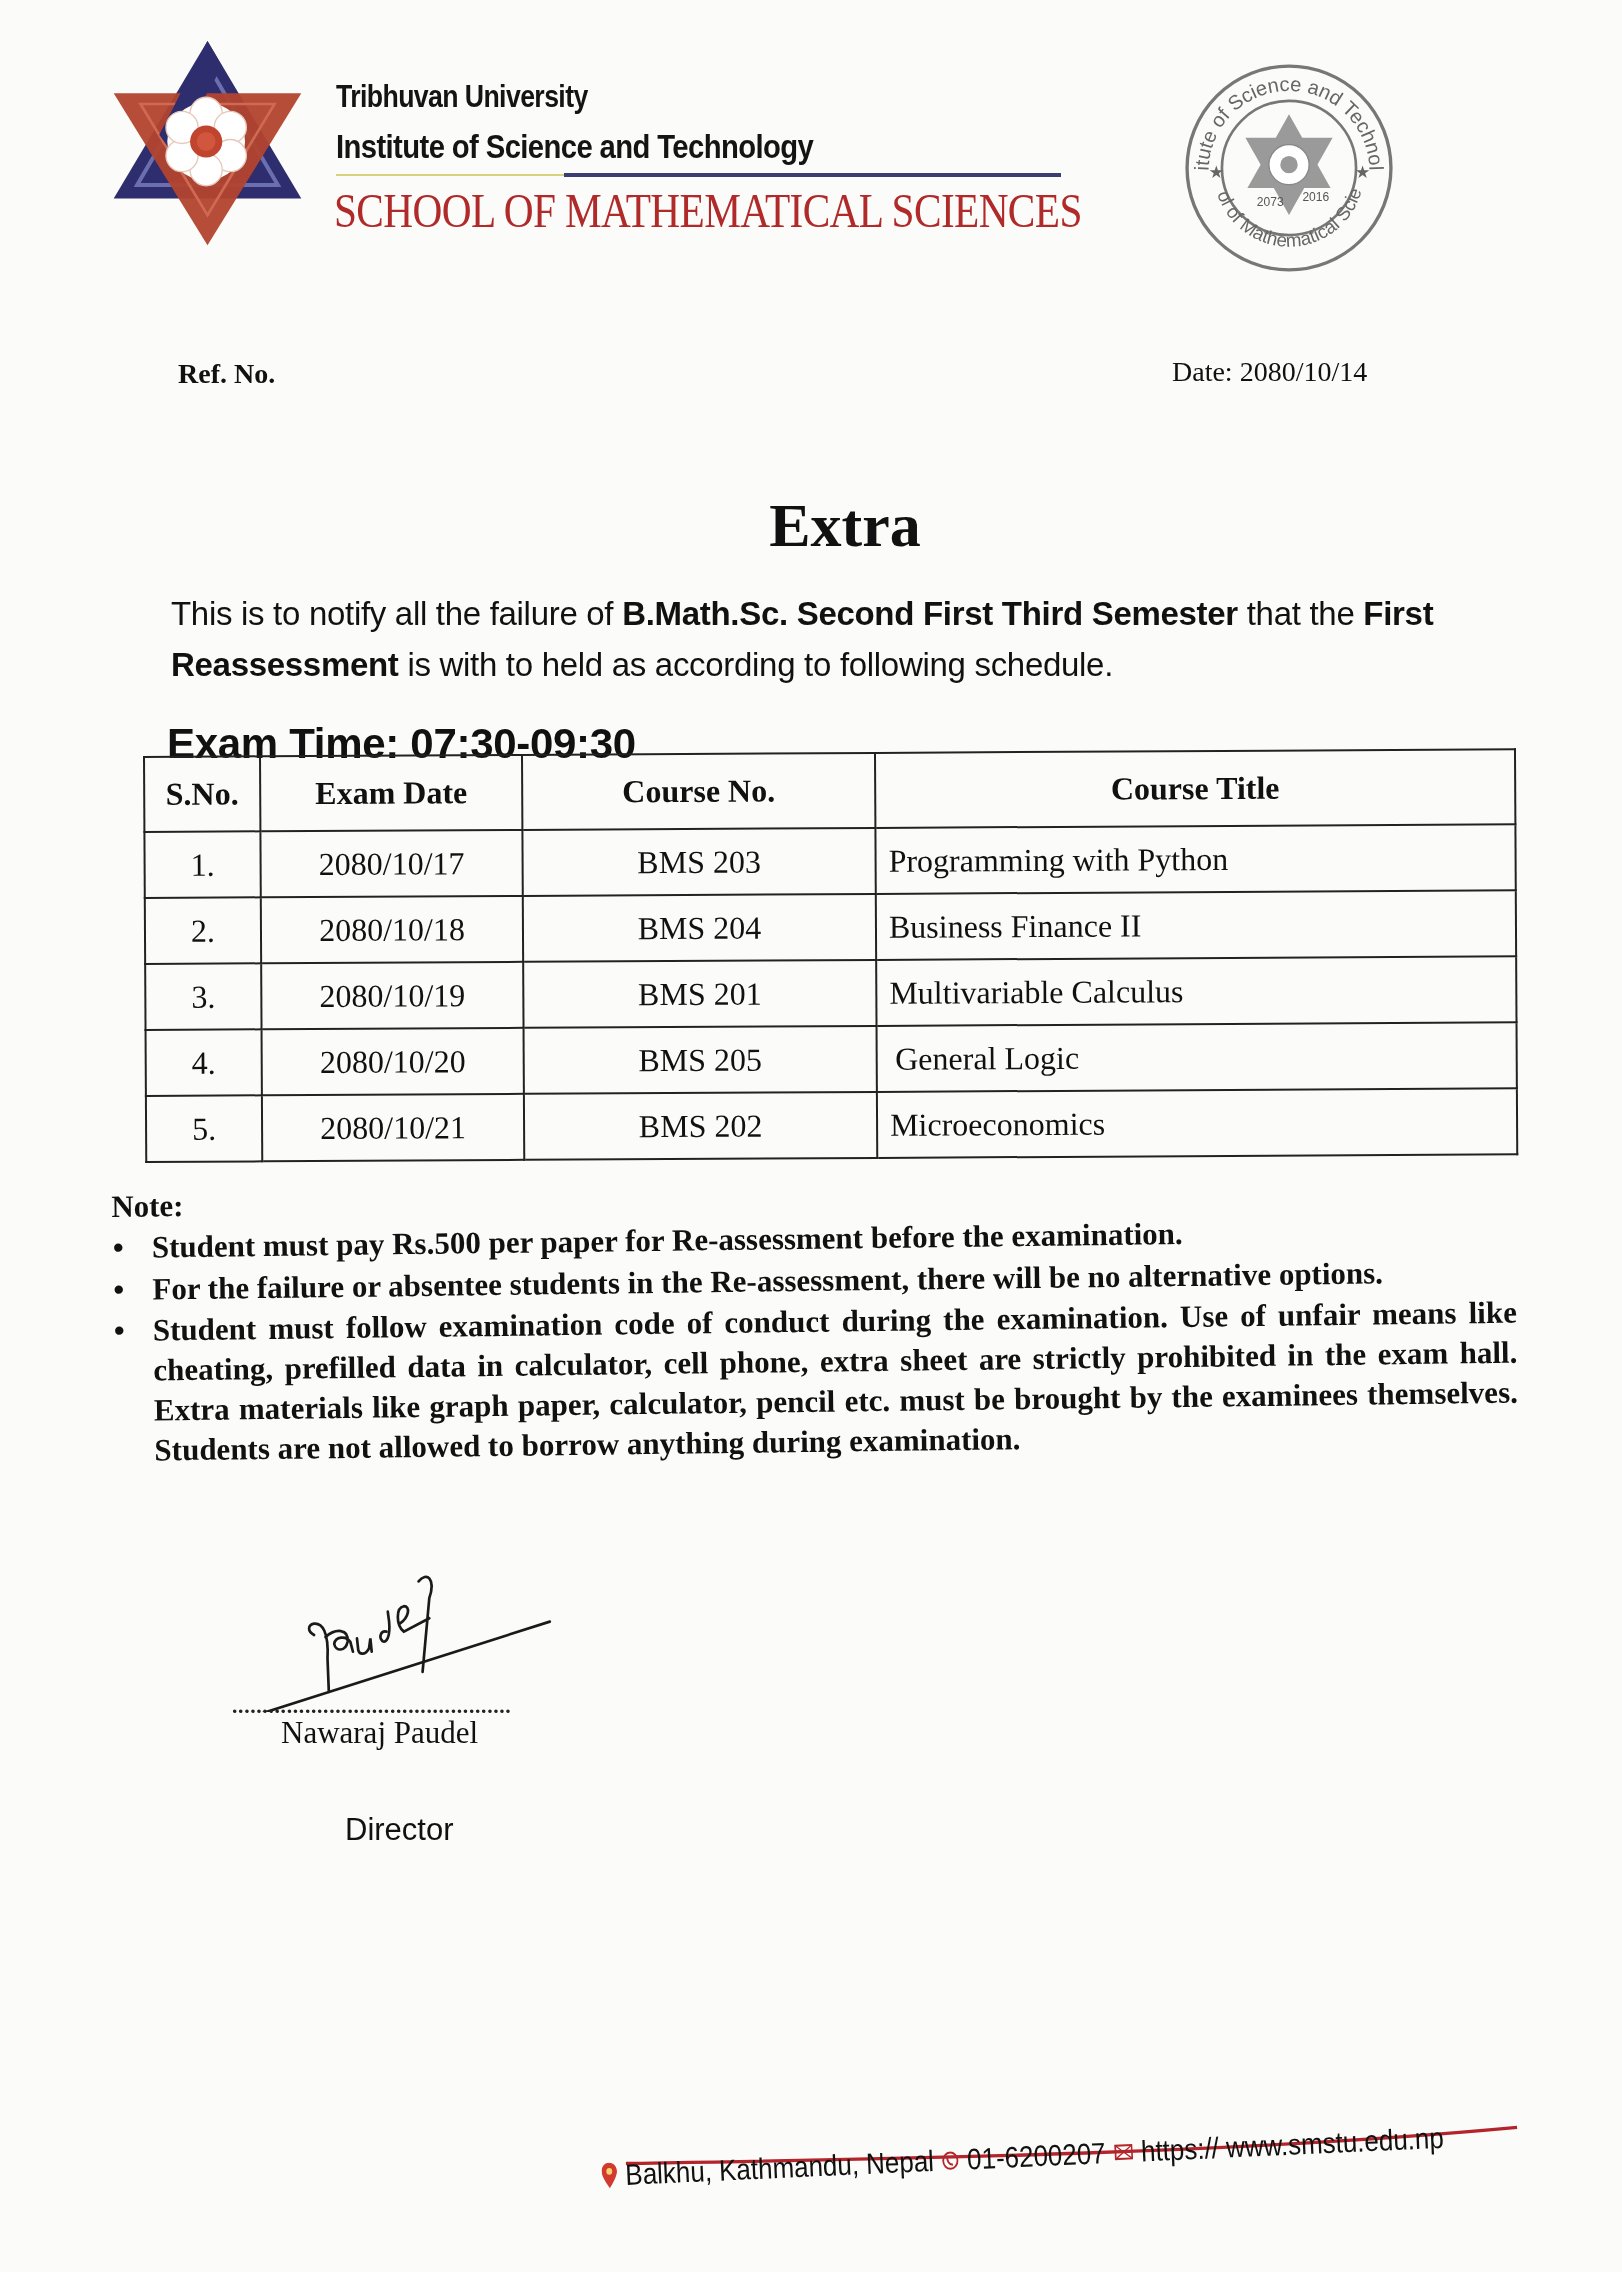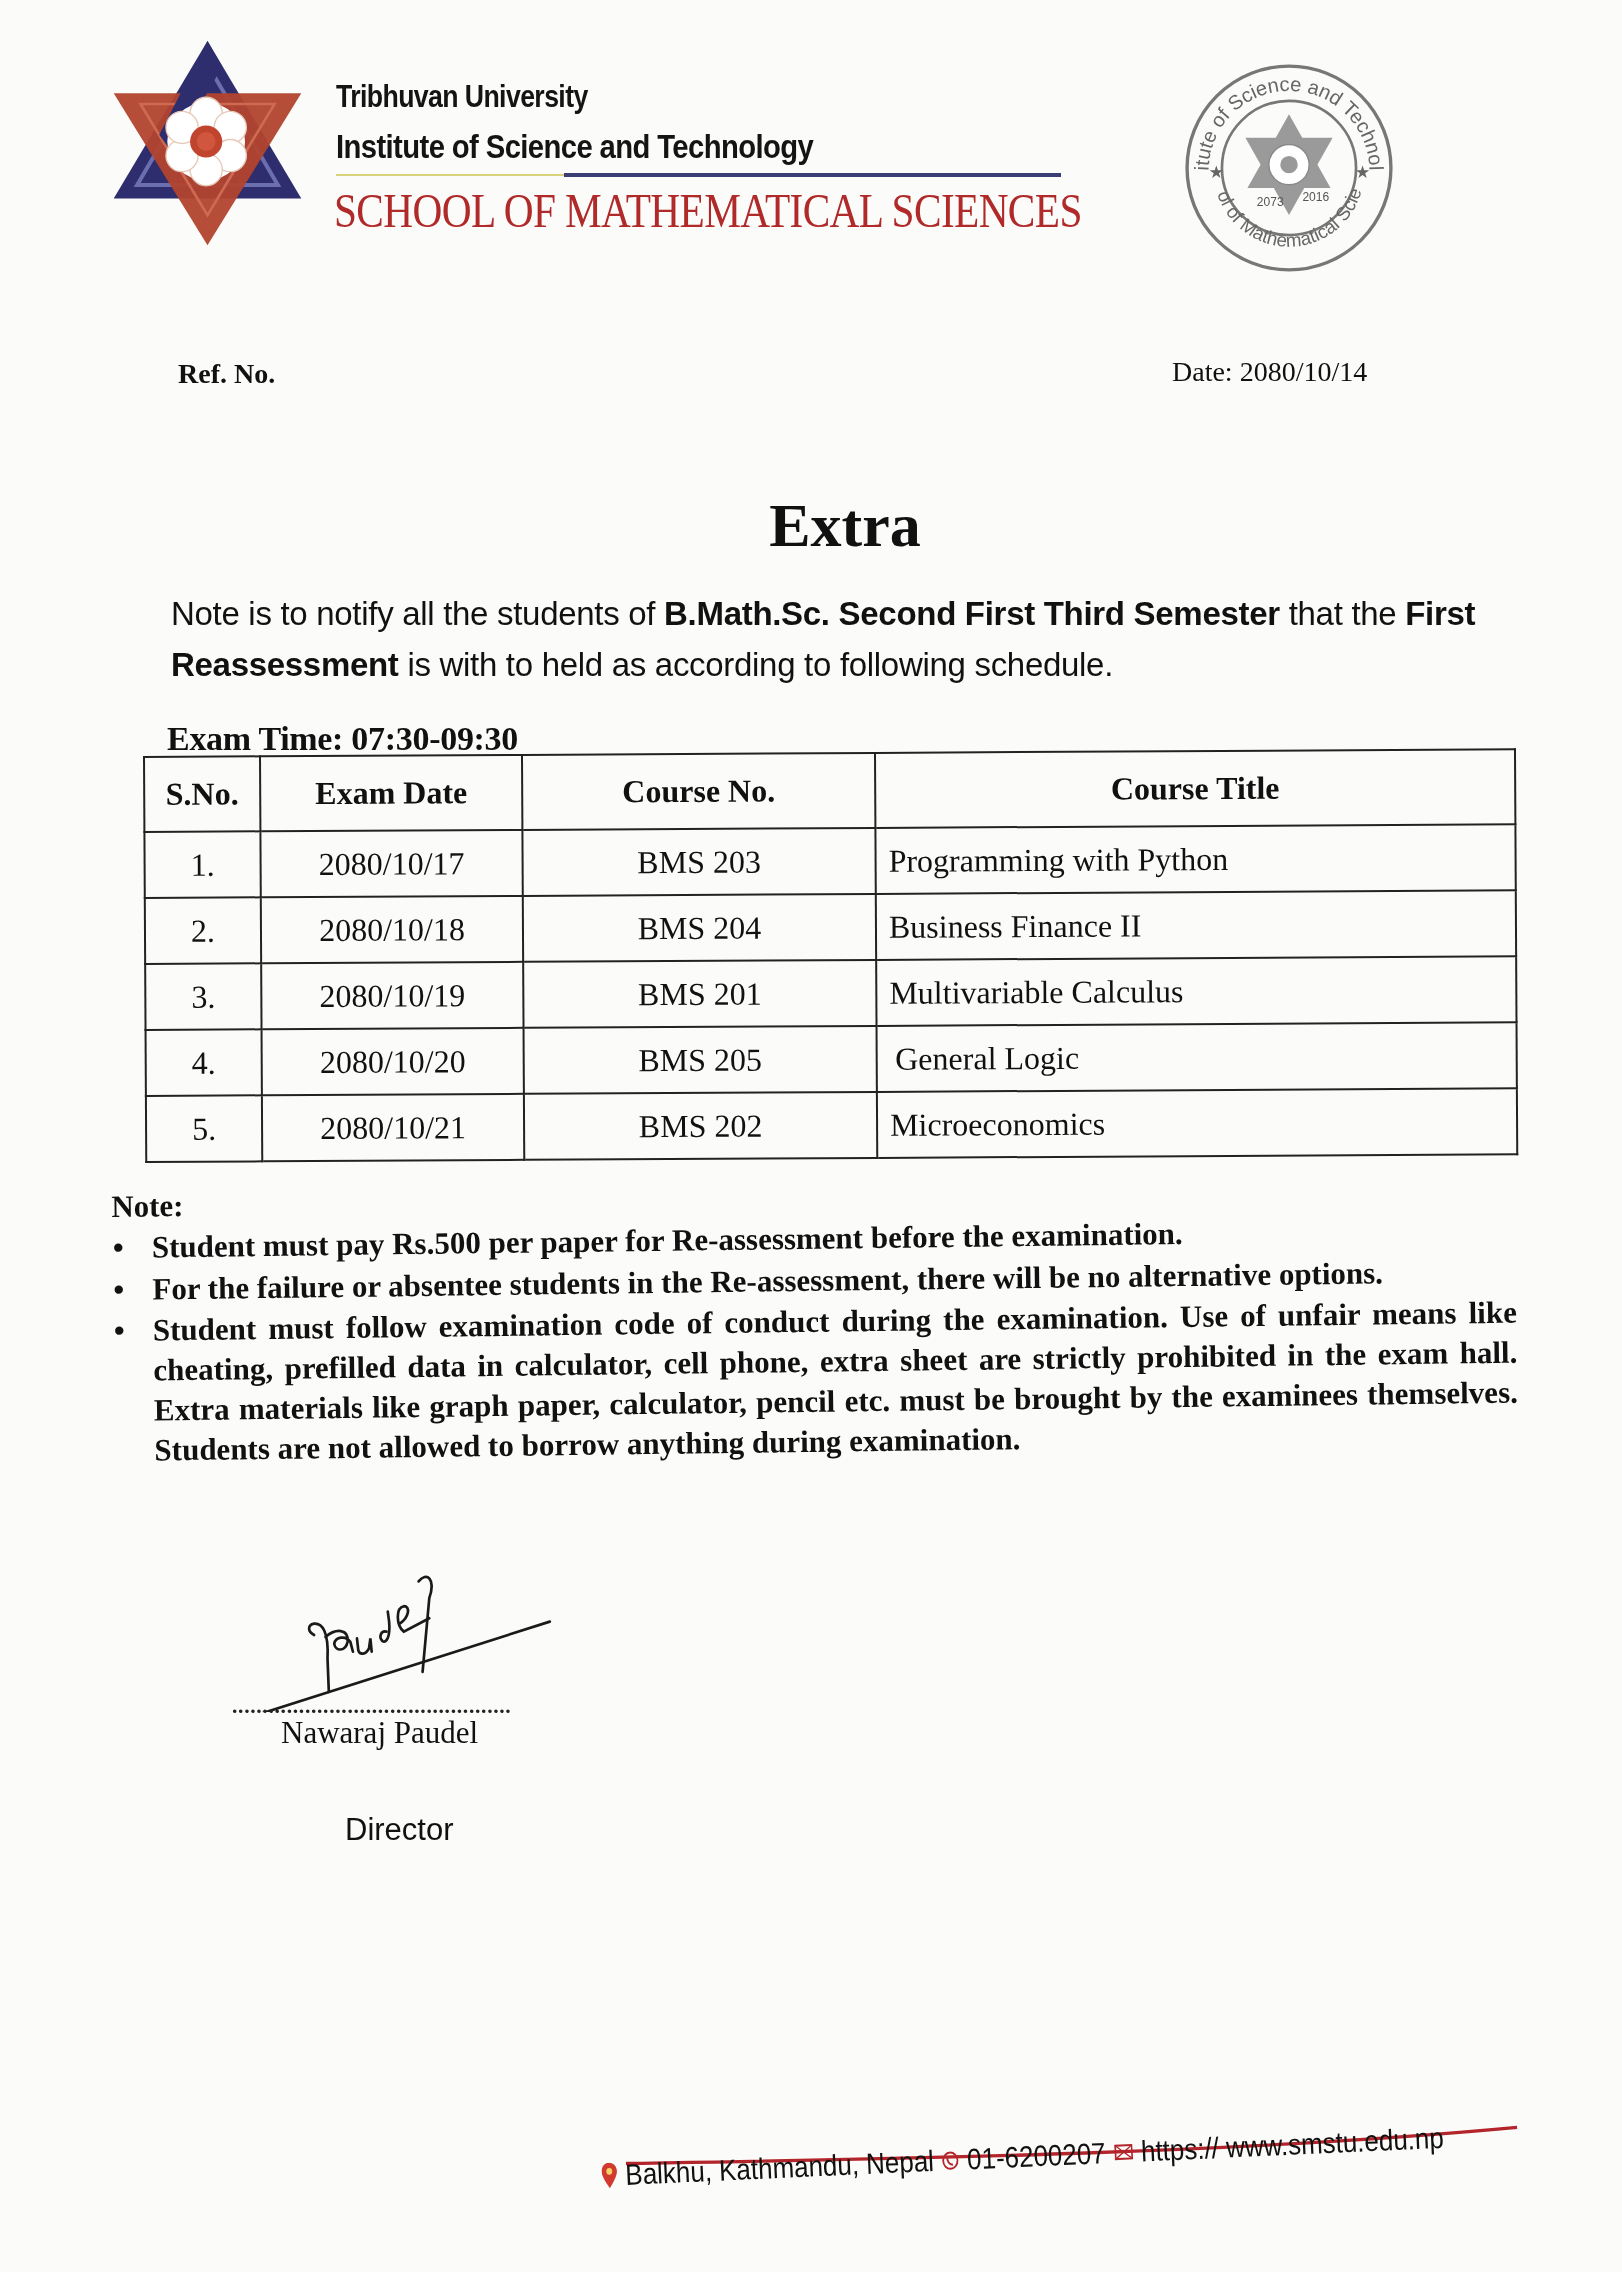--- a/index.html
+++ b/index.html
@@ -25,21 +25,21 @@
   .seal { left: 1175px; top: 57px; width: 228px; height: 222px; }
 
   
   .ref { left: 178px; top: 358px; font-weight: bold; font-size: 28px; }
   .date { left: 1172px; top: 356px; font-weight: normal; font-size: 28px; }
 
   
   .title { left: 0; width: 1623px; top: 490px; text-align: center; font-weight: bold; font-size: 62px; padding-left: 67px; box-sizing: border-box; }
   .body-para { left: 171px; top: 588px; width: 1357px; font-family: "Liberation Sans", sans-serif; font-size: 33px; line-height: 51px; letter-spacing: -0.3px; }
   .body-para b { font-weight: bold; }
-  .exam-time { left: 167px; top: 720px; font-family: Liberation Serif, serif; font-weight: bold; font-size: 34px; letter-spacing: -0.3px; }
+  .exam-time { left: 167px; top: 720px; font-family: Liberation Sans, sans-serif; font-weight: bold; font-size: 42px; letter-spacing: -0.3px; }
 
   
   .tbl-wrap { left: 143px; top: 756px; width: 1373px; transform: rotate(-0.32deg); transform-origin: left top; }
   table { width: 100%; border-collapse: collapse; font-family: "Liberation Serif", serif; font-size: 32px; }
   th, td { border: 2px solid #222; height: 64px; padding: 0 12px; }
   th { font-weight: bold; height: 73px; }
   td.c, th.c { text-align: center; }
   td.l { text-align: left; }
   col.c1 { width: 116px; } col.c2 { width: 262px; } col.c3 { width: 353px; } col.c4 { width: auto; }
 
@@ -123,21 +123,21 @@
     <text x="190" y="214" font-size="18" fill="#555" font-family="Liberation Sans, sans-serif">2016</text>
   </svg>
 </div>
 
 <div class="abs ref">Ref. No.</div>
 <div class="abs date">Date: 2080/10/14</div>
 
 <div class="abs title">Extra</div>
 
 <div class="abs body-para">
-  <span>Note is to notify all the students of </span><b>B.Math.Sc. Second First Third Semester</b><span> that the </span><b>First Reassessment</b><span> is with to held as according to following schedule.</span>
+  <span>This is to notify all the failure of </span><b>B.Math.Sc. Second First Third Semester</b><span> that the </span><b>First Reassessment</b><span> is with to held as according to following schedule.</span>
 </div>
 
 <div class="abs exam-time">Exam Time: 07:30-09:30</div>
 
 <div class="abs tbl-wrap">
   <table>
     <colgroup>
         <col class="c1">
         <col class="c2">
         <col class="c3">

